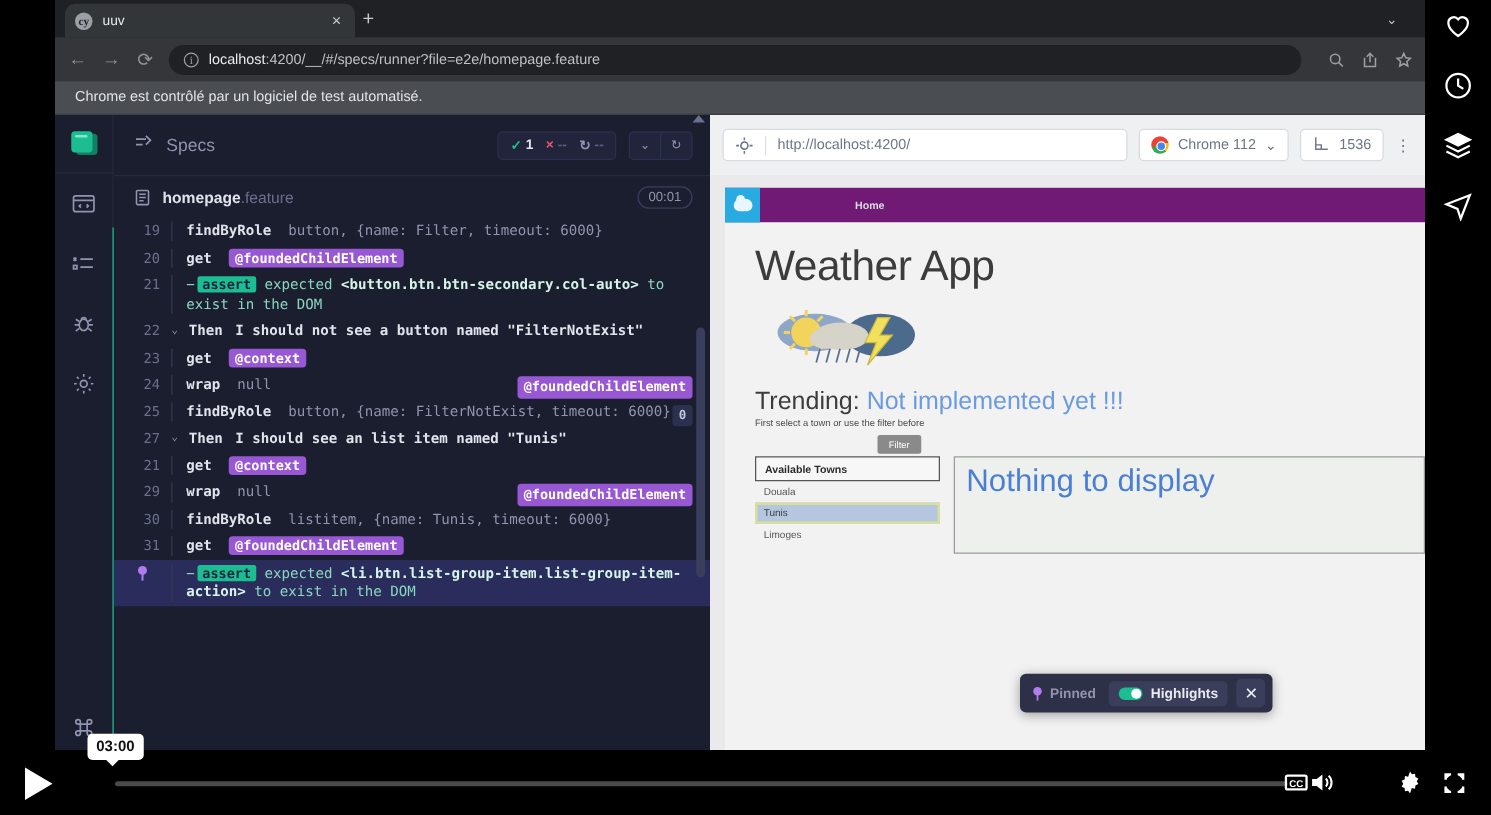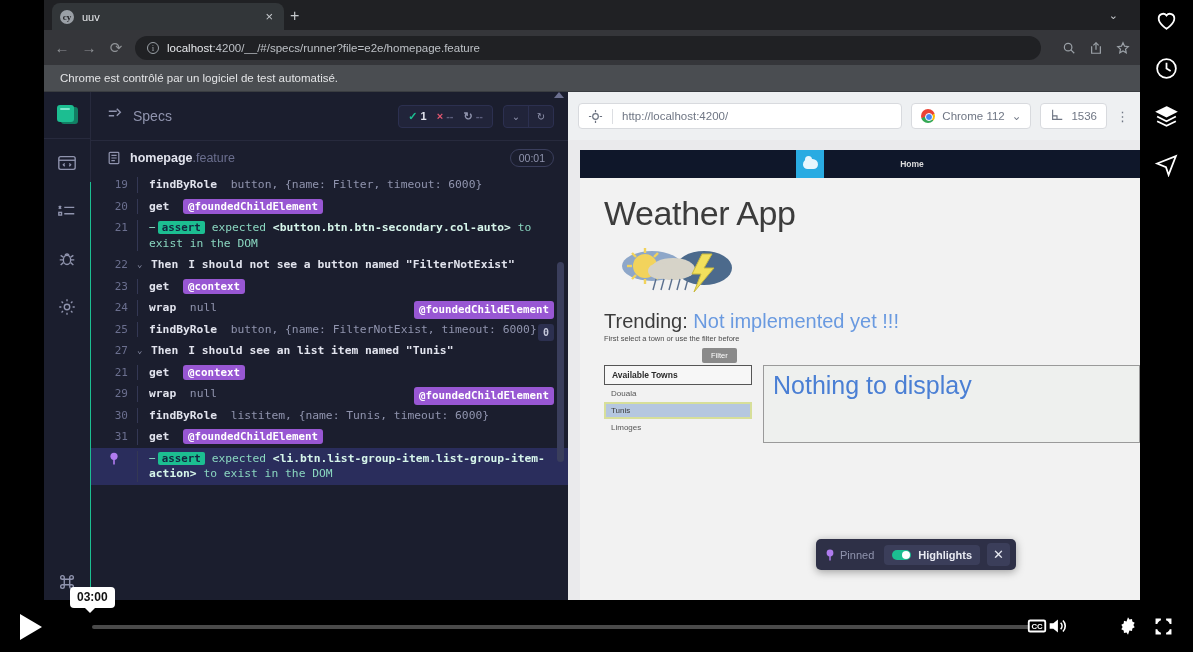--- a/index.html
+++ b/index.html
@@ -212,21 +212,21 @@
     position: relative; flex-shrink: 0;
   }
   .chrome-logo:after { content:""; position:absolute; left:4px; top:4px; width:6px; height:6px; border-radius:50%; background:#4285f4; border:1px solid #fff;}
   .vp-ico svg { width: 14px; height: 14px; stroke: #6f7684; fill: none; stroke-width: 1.3; }
   .aut-kebab { color: #6f7684; font-size: 13px; letter-spacing: 1px; cursor: pointer; flex-shrink: 0; }
 
   .aut-frame {
     position: absolute; left: 12px; top: 58px; right: 0; bottom: 0;
     background: #fff; overflow: hidden;
   }
-  .wa-nav { height: 28px; background: #0f172a; display: flex; align-items: center; justify-content: center; }
+  .wa-nav { height: 28px; background: #701a75; display: flex; align-items: center; }
   .wa-brand {
     width: 28px; height: 28px; background: #29abe2; display: flex; align-items: center; justify-content: center; flex-shrink: 0;
   }
   .wa-brand-cloud { width: 15px; height: 10px; background: #e8f6fd; border-radius: 6px 6px 5px 5px; position: relative; }
   .wa-brand-cloud:before { content: ""; position: absolute; left: 2px; top: -3px; width: 7px; height: 7px; border-radius: 50%; background: #e8f6fd; }
   .wa-home { color: #dcdcdc; font-size: 8.5px; margin-left: 76px; font-weight: bold; cursor: pointer; }
   .wa-body { background: #f2f2f2; padding: 18px 0 0 24px; height: 100%; }
   .wa-title { font-size: 34px; color: #3c3c3c; font-weight: normal; letter-spacing: -0.4px; line-height: 1.05; }
   .wa-img {
     width: 118px; height: 56px; margin: 12px 0 10px 14px; position: relative; overflow: hidden;
@@ -251,21 +251,21 @@
   .wa-display {
     flex: 1; background: #eef0ee; border: 1px solid #9a9a9a; height: 78px; padding: 5px 9px;
   }
   .wa-display span { font-size: 25px; color: #4a7fd4; }
 
   .hl-toolbar {
     position: absolute; left: 248px; bottom: 42px; height: 31px; background: #2e3047;
     border-radius: 5px; display: flex; align-items: center; padding: 0 6px; gap: 7px;
     box-shadow: 0 2px 9px rgba(0,0,0,.35); z-index: 10;
   }
-  .hl-pin { display: flex; align-items: center; gap: 5px; padding: 0 3px; cursor: pointer; }
+  .hl-pin { display: flex; align-items: center; gap: 5px; padding: 0 3px; cursor: pointer; font-weight: bold; }
   .hl-pin svg { width: 10px; height: 12px; fill: #b07cf0; }
   .hl-pin span { color: #9094ae; font-size: 11px; }
   .hl-toggle {
     display: flex; align-items: center; gap: 7px; background: #3b3e5a;
     border-radius: 4px; padding: 4px 8px; cursor: pointer;
   }
   .sw { width: 19px; height: 10px; background: #1cbe91; border-radius: 6px; position: relative; }
   .sw:after { content: ""; position: absolute; right: 1px; top: 1px; width: 8px; height: 8px; background: #fff; border-radius: 50%; }
   .hl-toggle span { color: #e8eaf2; font-size: 11px; font-weight: bold; }
   .hl-x {

